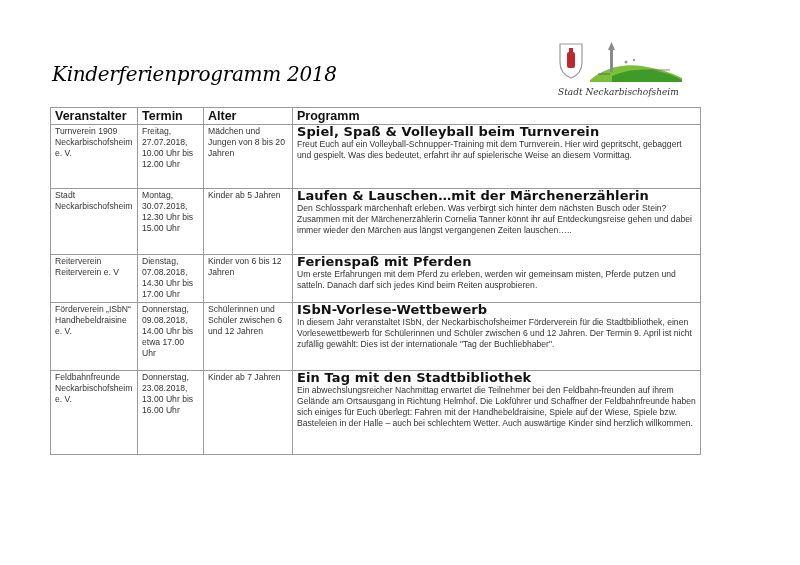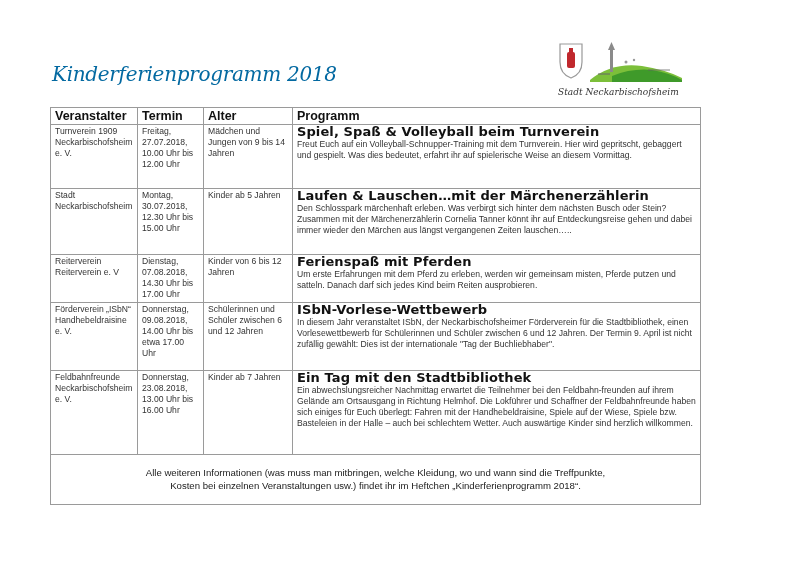--- a/index.html
+++ b/index.html
@@ -1,20 +1,20 @@
 <!DOCTYPE html>
 <html><head>
 <meta charset="utf-8">
 <style>
   html, body { margin: 0; padding: 0; background: #ffffff; }
   body { width: 800px; height: 565px; position: relative; overflow: hidden; font-family: "Liberation Sans", sans-serif; color: #222; }
   .title {
     position: absolute; left: 52px; top: 62px;
     font-family: "DejaVu Serif", serif; font-style: italic;
-    font-size: 20px; color: #0369a1; letter-spacing: -0.3px;
+    font-size: 20px; color: #000000; letter-spacing: -0.3px;
   }
   .logo { position: absolute; left: 552px; top: 40px; width: 136px; height: 64px; }
   .logo-text {
     position: absolute; left: 6px; top: 47px; font-family: "DejaVu Serif", serif; font-style: italic;
     font-size: 9px; color: #333; white-space: nowrap;
   }
   table.prog {
     position: absolute; left: 50px; top: 107px; width: 651px;
     border-collapse: collapse; table-layout: fixed;
   }
@@ -68,21 +68,21 @@
       <th>Veranstalter</th>
       <th>Termin</th>
       <th>Alter</th>
       <th>Programm</th>
     </tr>
   </thead>
   <tbody>
     <tr class="r1">
       <td>Turnverein 1909 Neckarbischofsheim e. V.</td>
       <td>Freitag, 27.07.2018, 10.00 Uhr bis 12.00 Uhr</td>
-      <td>Mädchen und Jungen von 9 bis 14 Jahren</td>
+      <td>Mädchen und Jungen von 8 bis 20 Jahren</td>
       <td>
         <span class="ptitle">Spiel, Spaß &amp; Volleyball beim Turnverein</span>
         <span class="pdesc">Freut Euch auf ein Volleyball-Schnupper-Training mit dem Turnverein. Hier wird gepritscht, gebaggert und gespielt. Was dies bedeutet, erfahrt ihr auf spielerische Weise an diesem Vormittag.</span>
       </td>
     </tr>
     <tr class="r2">
       <td>Stadt Neckarbischofsheim</td>
       <td>Montag, 30.07.2018, 12.30 Uhr bis 15.00 Uhr</td>
       <td>Kinder ab 5 Jahren</td>
       <td>
@@ -110,20 +110,14 @@
     </tr>
     <tr class="r5">
       <td>Feldbahnfreunde Neckarbischofsheim e. V.</td>
       <td>Donnerstag, 23.08.2018, 13.00 Uhr bis 16.00 Uhr</td>
       <td>Kinder ab 7 Jahren</td>
       <td>
         <span class="ptitle">Ein Tag mit den Stadtbibliothek</span>
         <span class="pdesc">Ein abwechslungsreicher Nachmittag erwartet die Teilnehmer bei den Feldbahn-freunden auf ihrem Gelände am Ortsausgang in Richtung Helmhof. Die Lokführer und Schaffner der Feldbahnfreunde haben sich einiges für Euch überlegt: Fahren mit der Handhebeldraisine, Spiele auf der Wiese, Spiele bzw. Basteleien in der Halle – auch bei schlechtem Wetter. Auch auswärtige Kinder sind herzlich willkommen.</span>
       </td>
     </tr>
-    <tr class="footer">
-      <td colspan="4">
-        <span>Alle weiteren Informationen (was muss man mitbringen, welche Kleidung, wo und wann sind die Treffpunkte,</span><br>
-        <span>Kosten bei einzelnen Veranstaltungen usw.) findet ihr im Heftchen „Kinderferienprogramm 2018“.</span>
-      </td>
-    </tr>
   </tbody>
 </table>
 
 </body></html>

